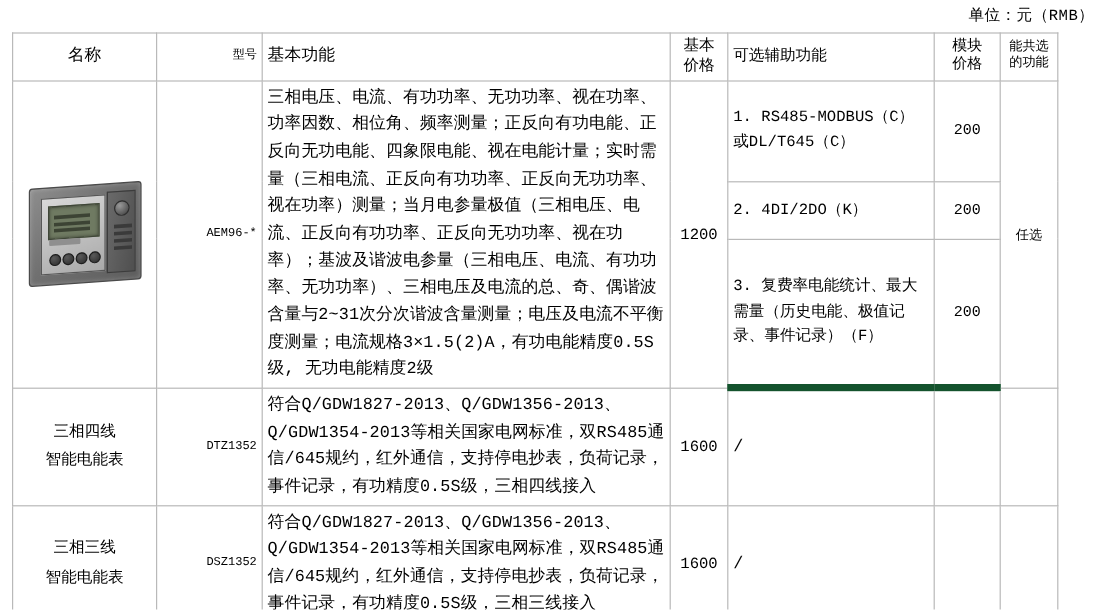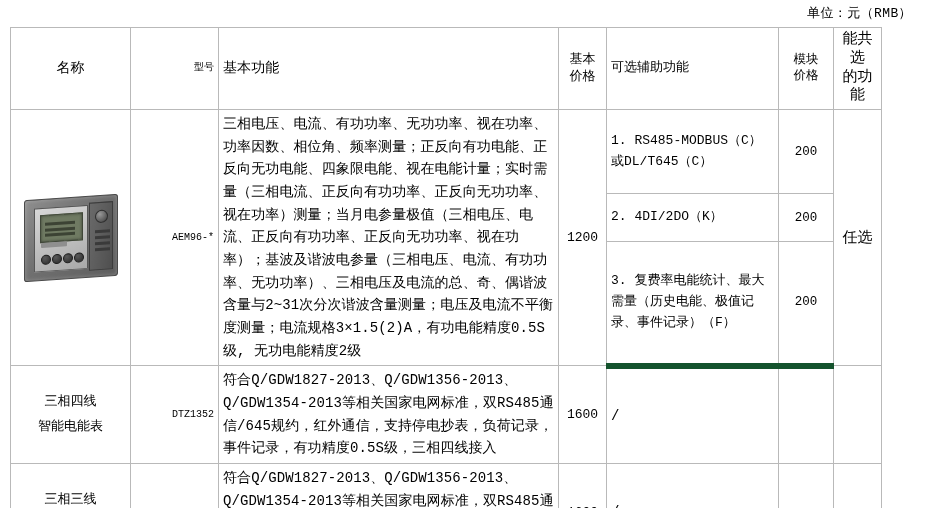--- a/index.html
+++ b/index.html
@@ -96,21 +96,21 @@
     font-size: 13px;
   }
   .cell-modprice {
     width: 55px;
     text-align: center;
     font-size: 12.5px;
   }
   .cell-share {
     width: 48px;
     text-align: center;
-    font-size: 15px;
+    font-size: 11px;
   }
   .name-cell {
     text-align: center;
     line-height: 1.9;
     font-size: 13px;
     margin-left: 38px;
   }
   .slash { font-size: 14px; }
 
   

